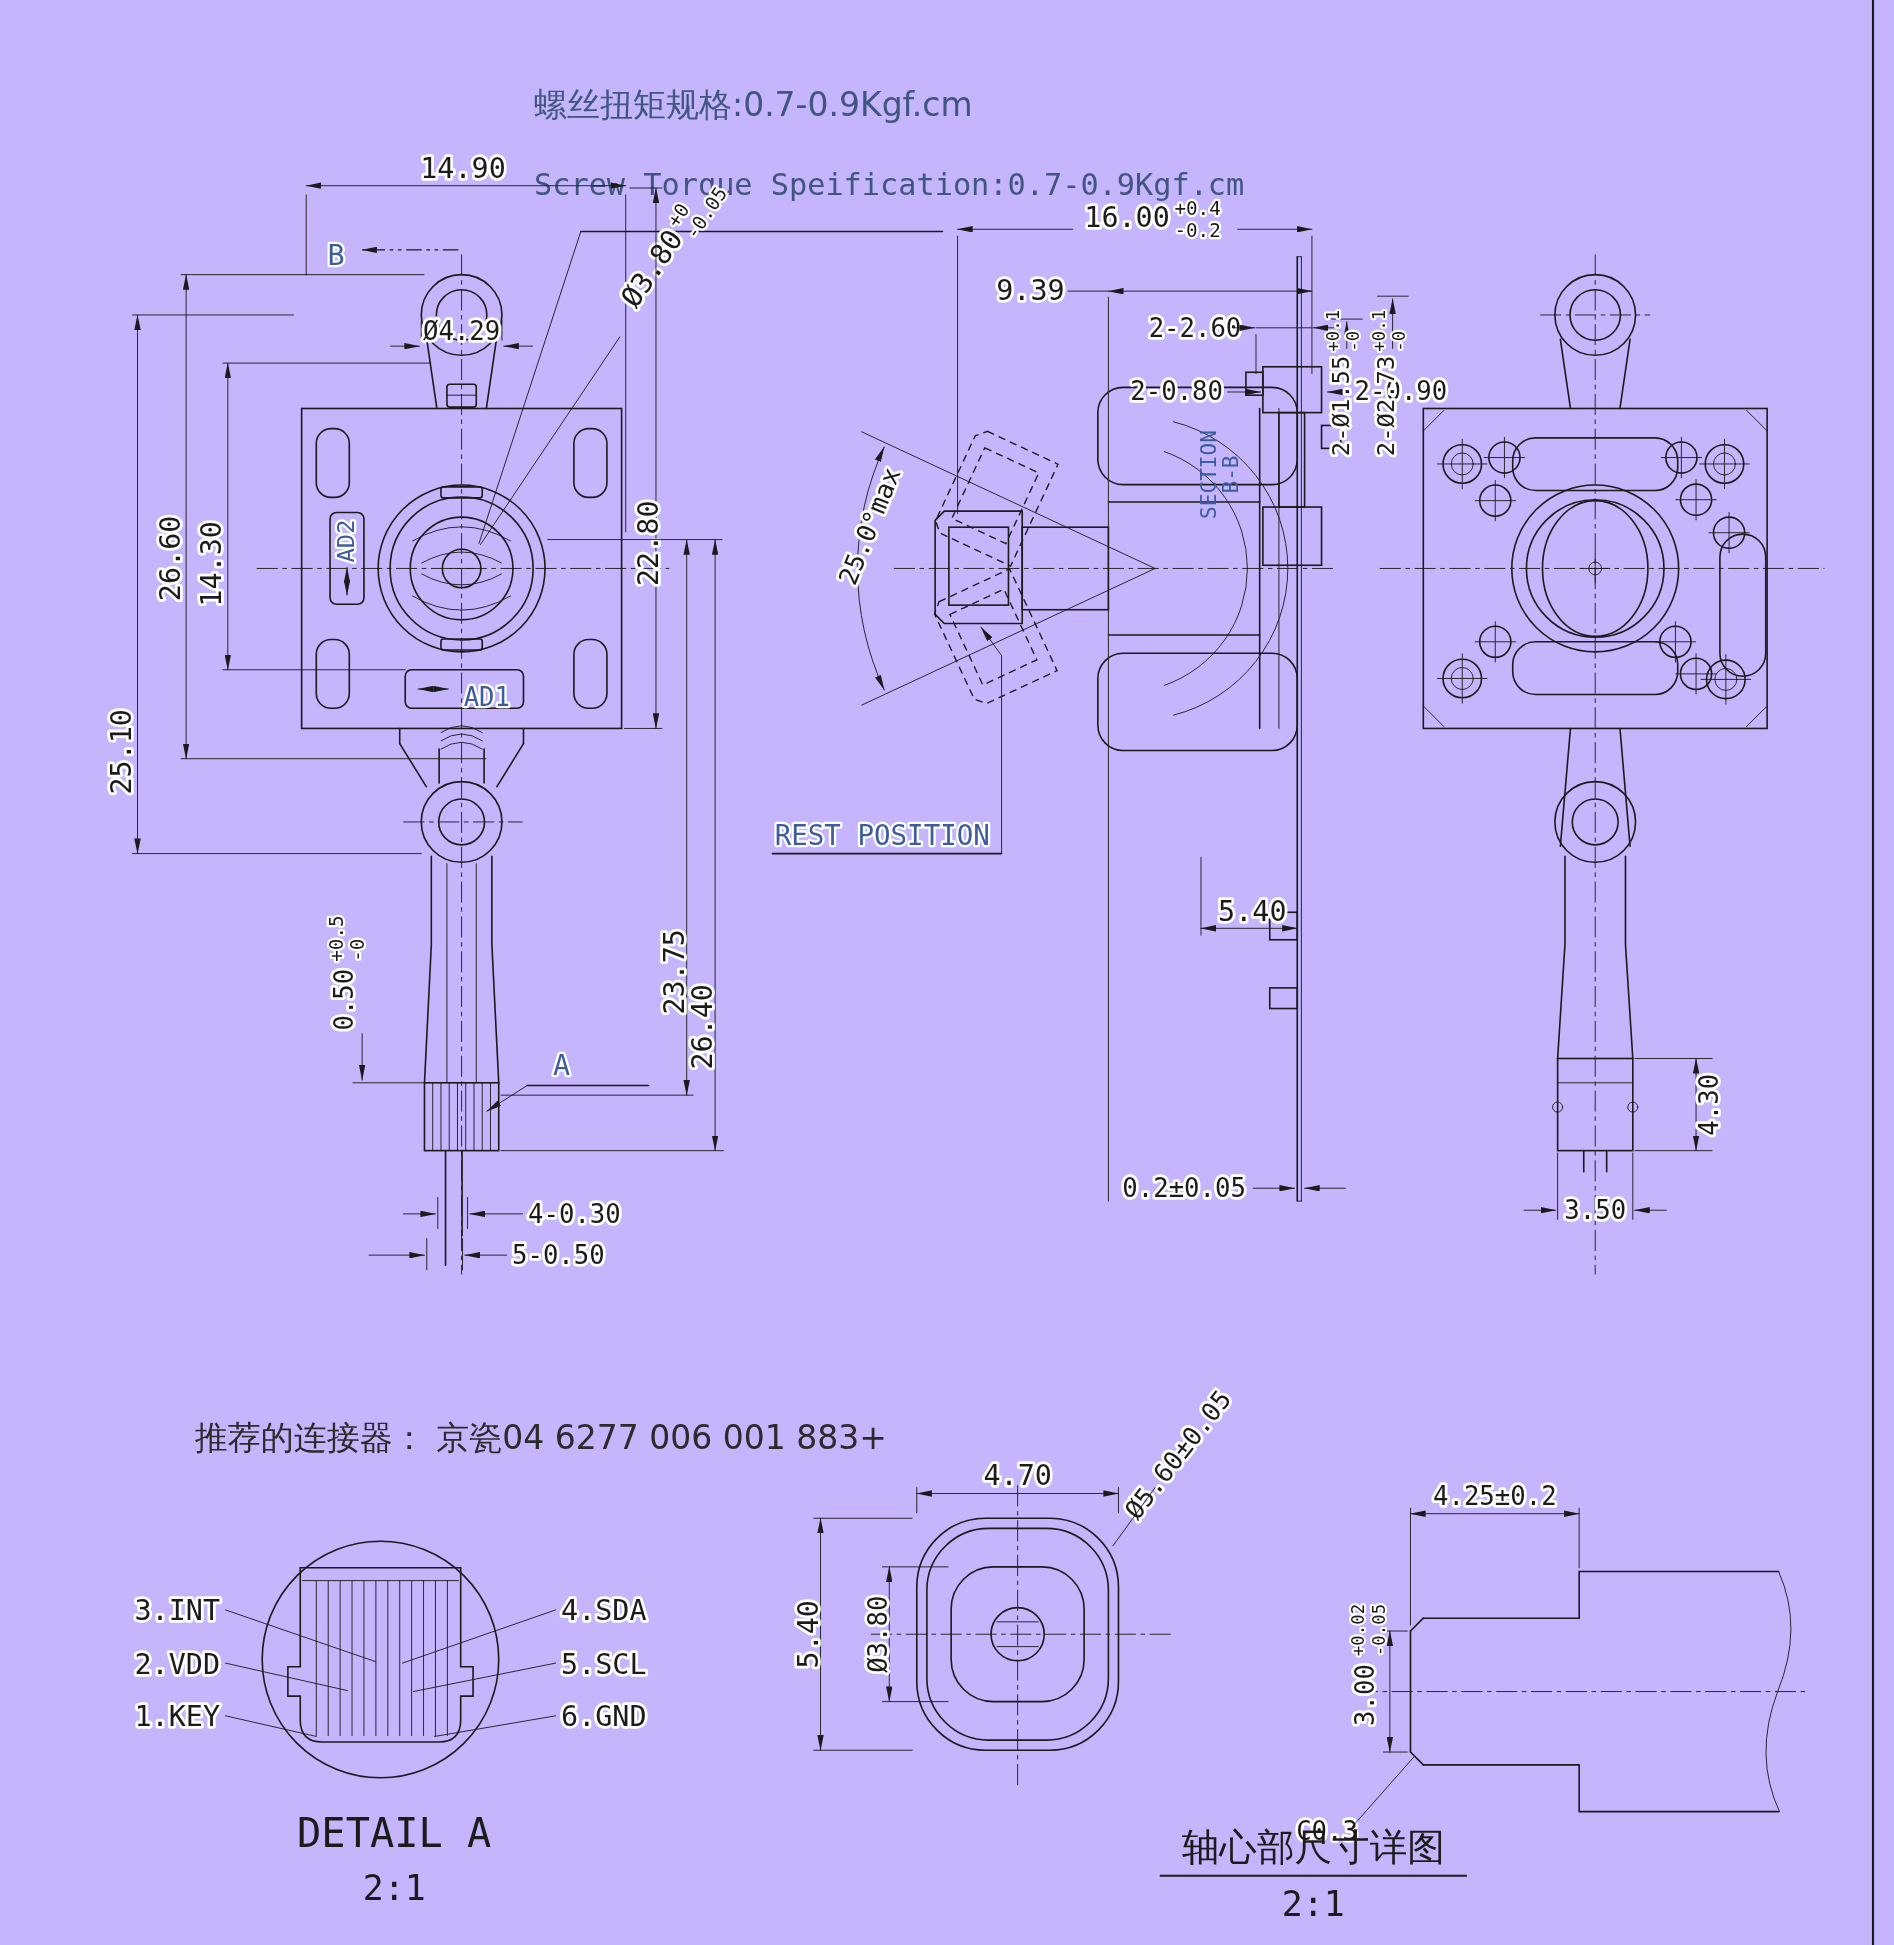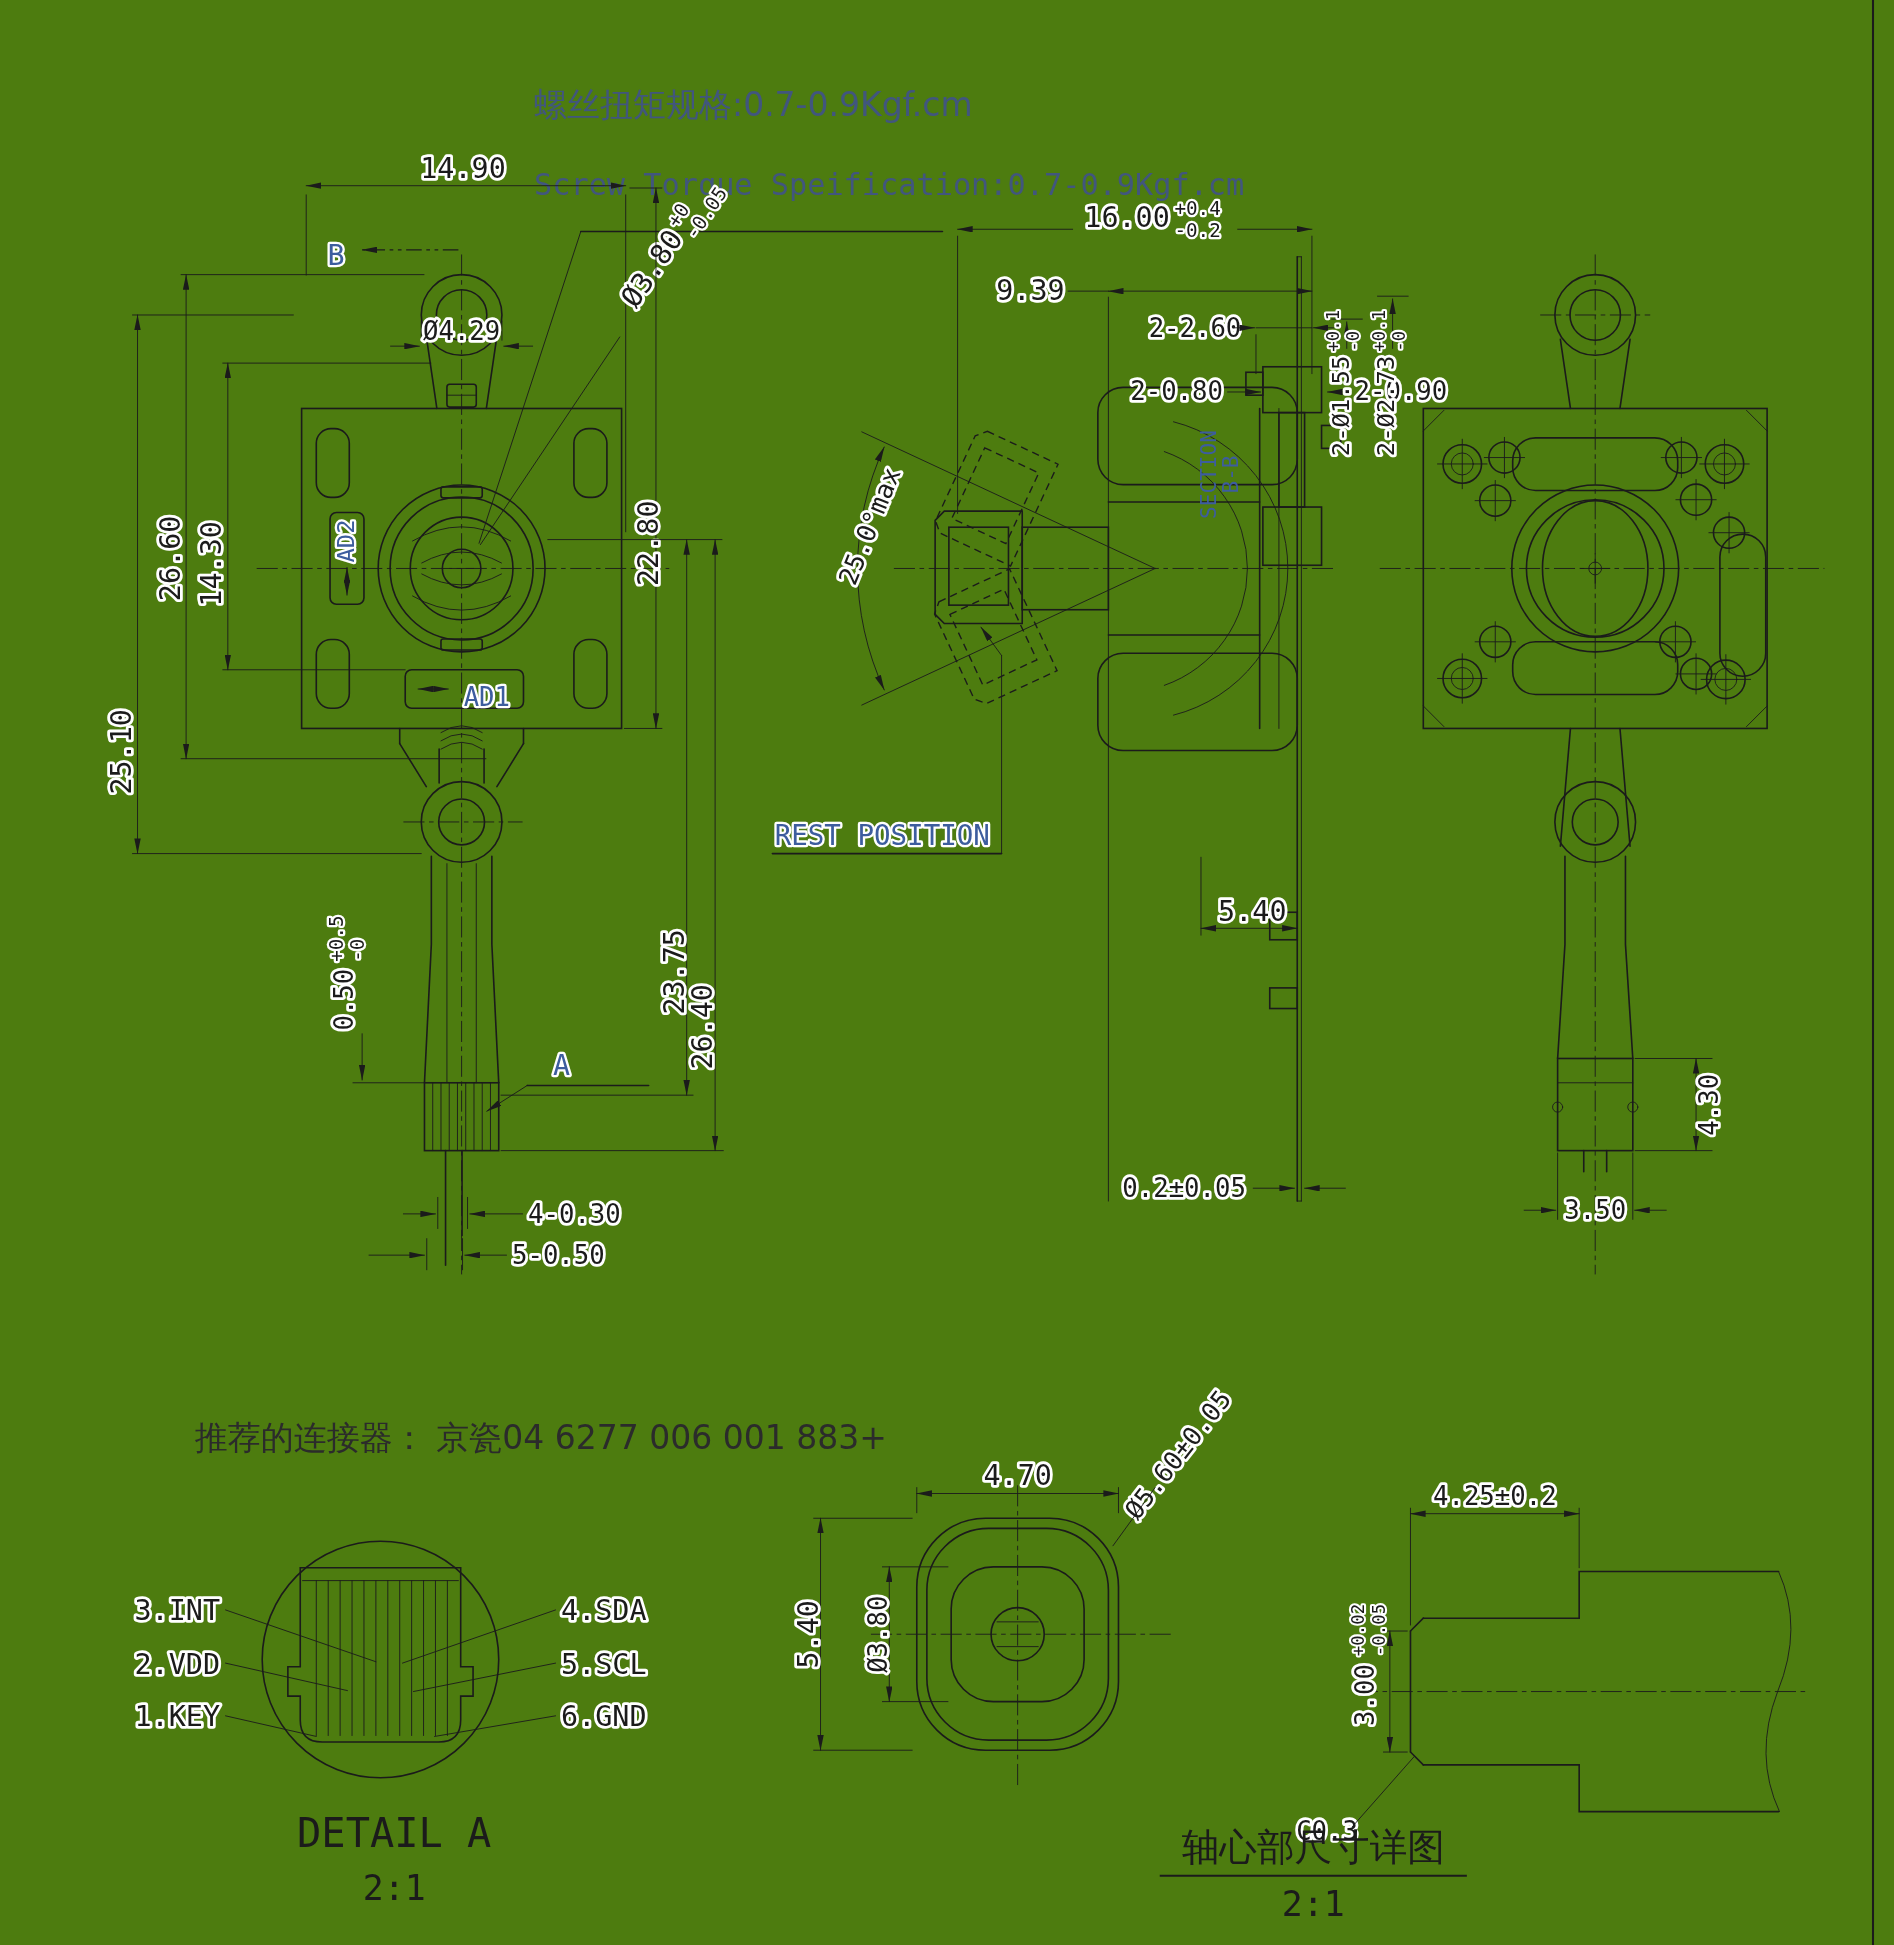--- a/index.html
+++ b/index.html
@@ -1,16 +1,16 @@
 <!DOCTYPE html>
 <html style="font-size:7.3px"><head>
 <meta charset="utf-8">
 <style>
   html,body{margin:0;padding:0;background:#ffffff;}
-  #sheet{position:relative;width:1895px;height:1946px;background:#4d7c0f;overflow:hidden;
+  #sheet{position:relative;width:1895px;height:1946px;background:#c4b5fd;overflow:hidden;
          font-family:"DejaVu Sans",sans-serif;}
   svg{position:absolute;left:0;top:0;}
   .ln{stroke:#1b1b1b;stroke-width:3.5;fill:none;stroke-linecap:round;}
   .tn{stroke:#1b1b1b;stroke-width:2;fill:none;stroke-linecap:round;}
   .tk{stroke:#1b1b1b;stroke-width:4.5;fill:none;}
   .cl{stroke:#1b1b1b;stroke-width:2;fill:none;stroke-dasharray:46 10 10 10;}
   .ph{stroke:#1b1b1b;stroke-width:2.4;fill:none;stroke-dasharray:34 10 8 10 8 10;}
   .hid{stroke:#1b1b1b;stroke-width:3;fill:none;stroke-dasharray:16 11;}
   .dim{font-family:"DejaVu Sans Mono",monospace;font-size:62px;fill:#1b1b1b;
        paint-order:stroke;stroke:#ffffff;stroke-width:12px;stroke-linejoin:round;}

